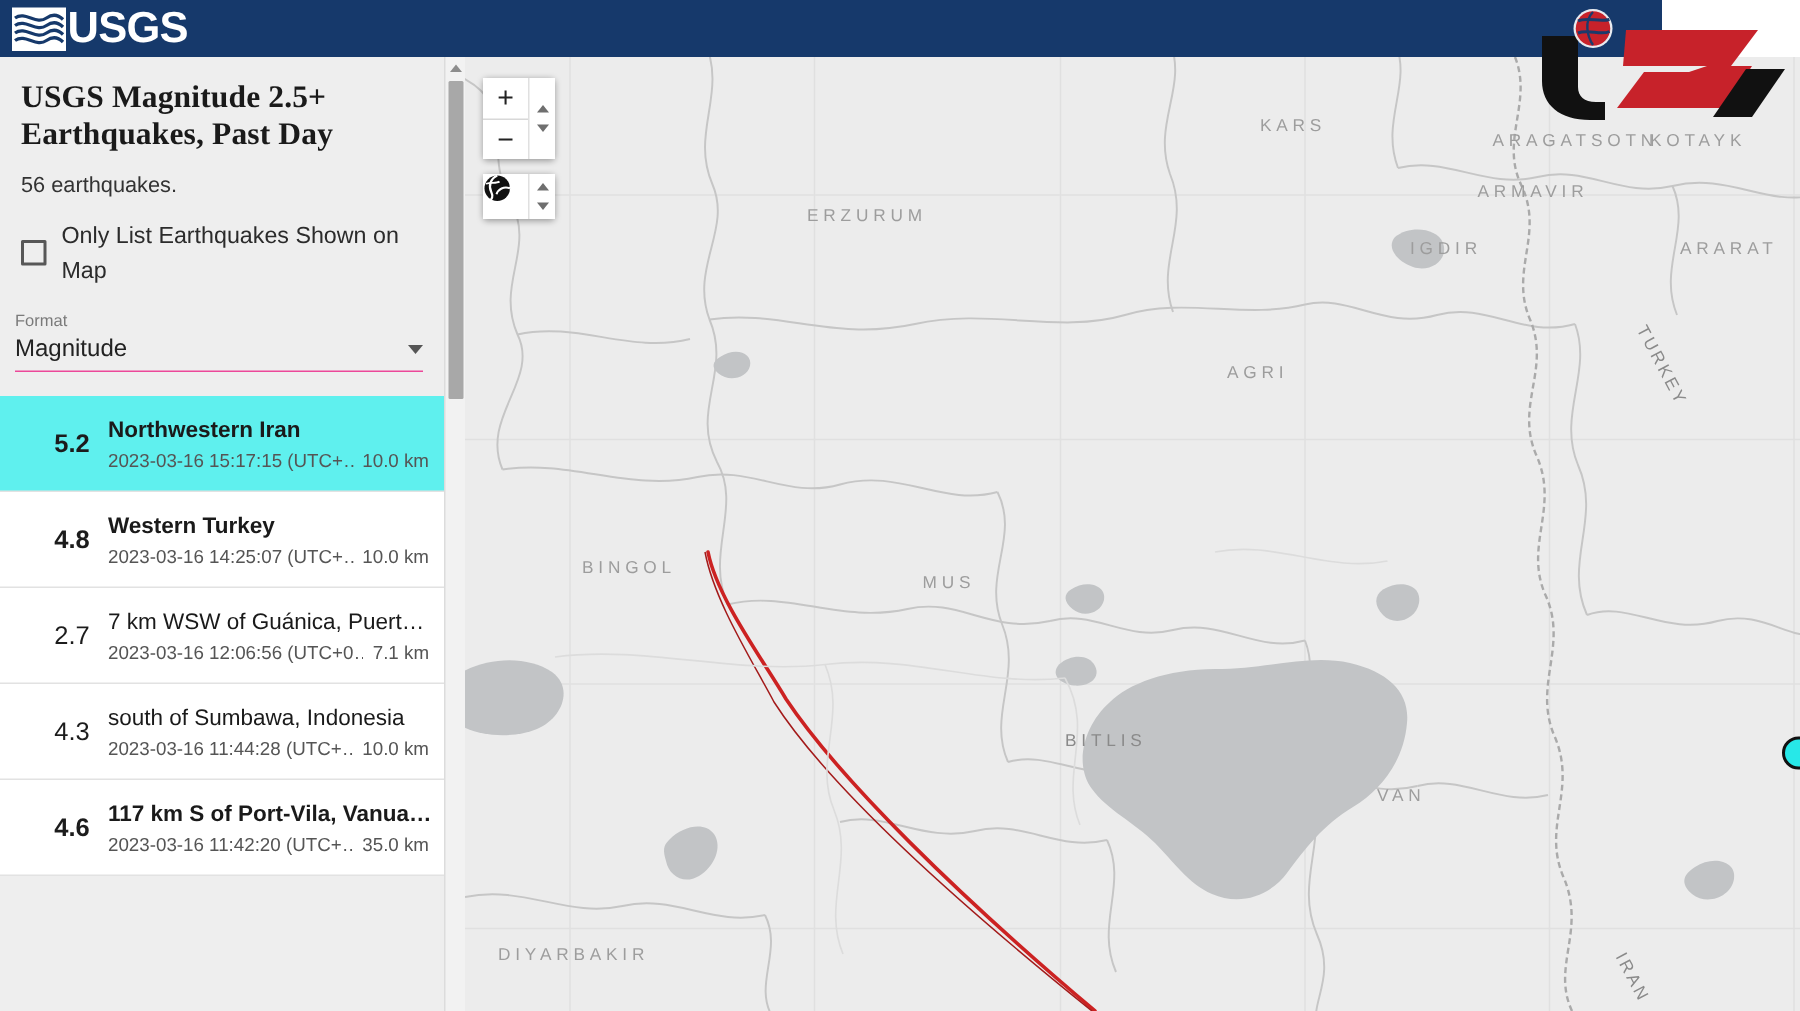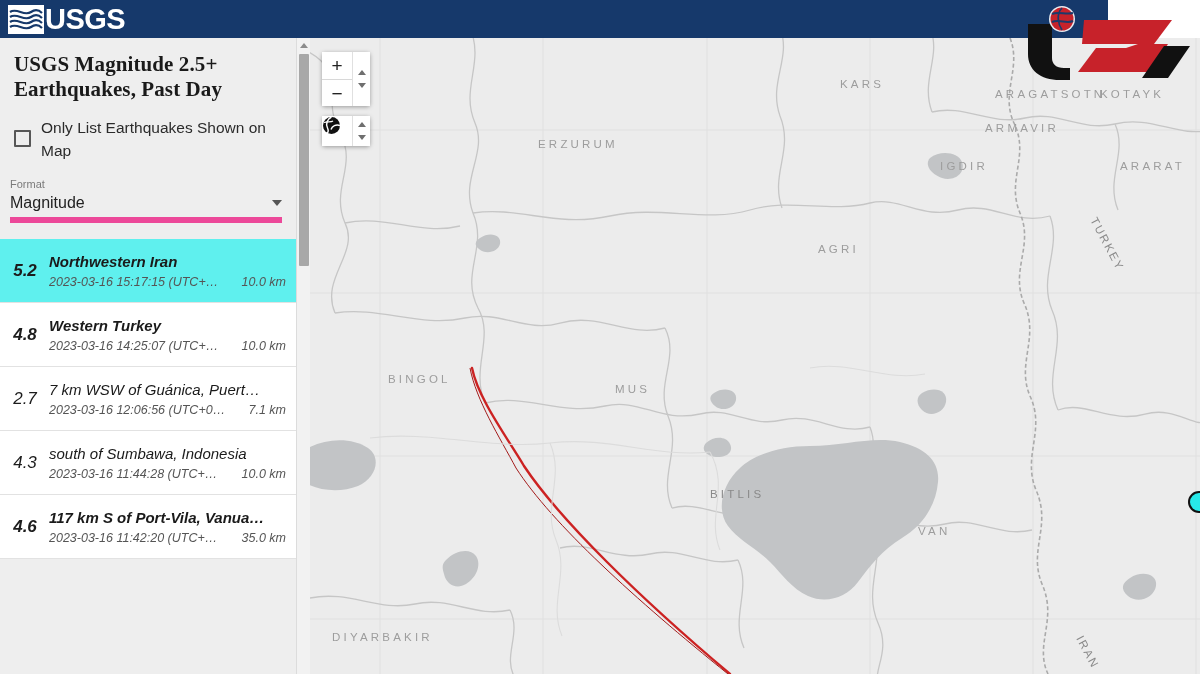--- a/index.html
+++ b/index.html
@@ -64,35 +64,35 @@
   }
   .controls-row {
     margin-top: 16px; display: flex; gap: 11px; padding: 0 14px 0 10px;
   }
   .select-field { flex: 1; }
   .select-label {
     font-size: 11px; color: #7a7a7a; line-height: 13px; margin-bottom: 3px;
   }
   .select-box {
     display: flex; align-items: center; justify-content: space-between;
-    border-bottom: 6px solid #ec4899; padding-bottom: 5px;
+    border-bottom: 1px solid #ec4899; padding-bottom: 5px;
   }
   .select-value { font-size: 16px; color: #222222; }
   .caret {
     width: 0; height: 0; border-left: 5px solid transparent;
     border-right: 5px solid transparent; border-top: 6px solid #555555;
     margin-left: 6px; flex: none;
   }
 
   
   .quake-list { margin-top: 16px; }
   .quake-row {
     display: flex; align-items: center;
     background: #ffffff; border-bottom: 1px solid #e2e2e2;
-    height: 64px; padding-left: 1px; font-style: italic;
+    height: 64px; padding-left: 24px;
   }
   .quake-row.selected { background: #5ff0ee; }
   .mag {
     width: 48px; text-align: center; flex: none;
     font-size: 17px; color: #1c1c1c;
   }
   .mag.bold { font-weight: bold; }
   .quake-body { flex: 1; padding-right: 10px; min-width: 0; }
   .quake-place {
     font-size: 15px; color: #1a1a1a; line-height: 20px;
@@ -335,20 +335,21 @@
           </div>
       </div>
     </div>
   </div>
 
   <div class="sidebar">
     <div class="sidebar-inner">
 
       <div class="panel-head">
         <div class="panel-title">USGS Magnitude 2.5+ Earthquakes, Past Day</div>
+        <div class="quake-count">56 earthquakes.</div>
 
         <div class="checkbox-row">
           <div class="checkbox-box"></div>
           <div class="checkbox-label">Only List Earthquakes Shown on Map</div>
         </div>
       </div>
 
       <div class="controls-row">
         <div class="select-field">
           <div class="select-label">Format</div>

